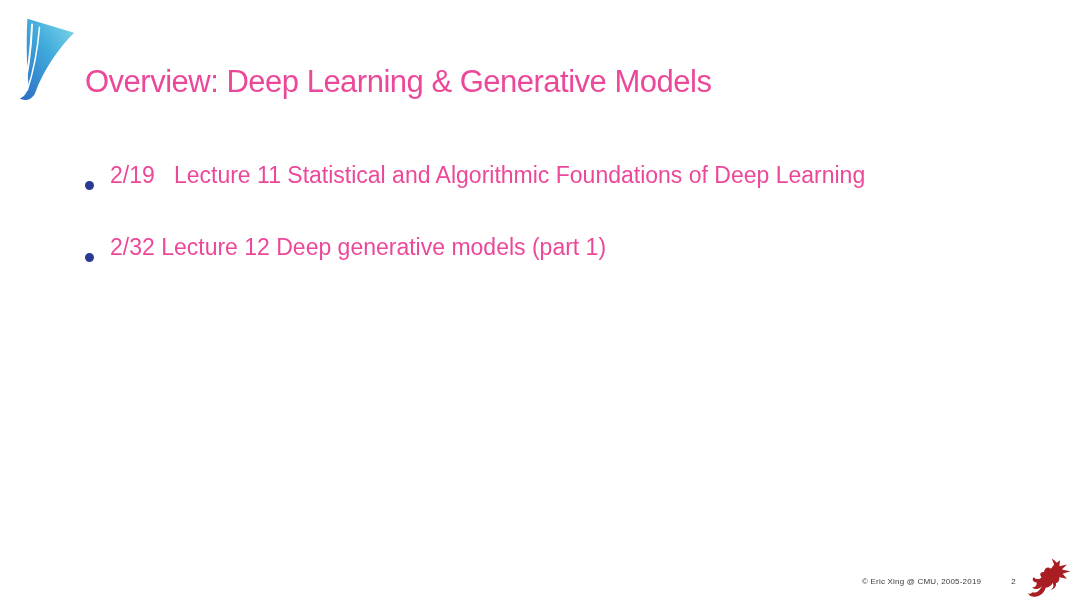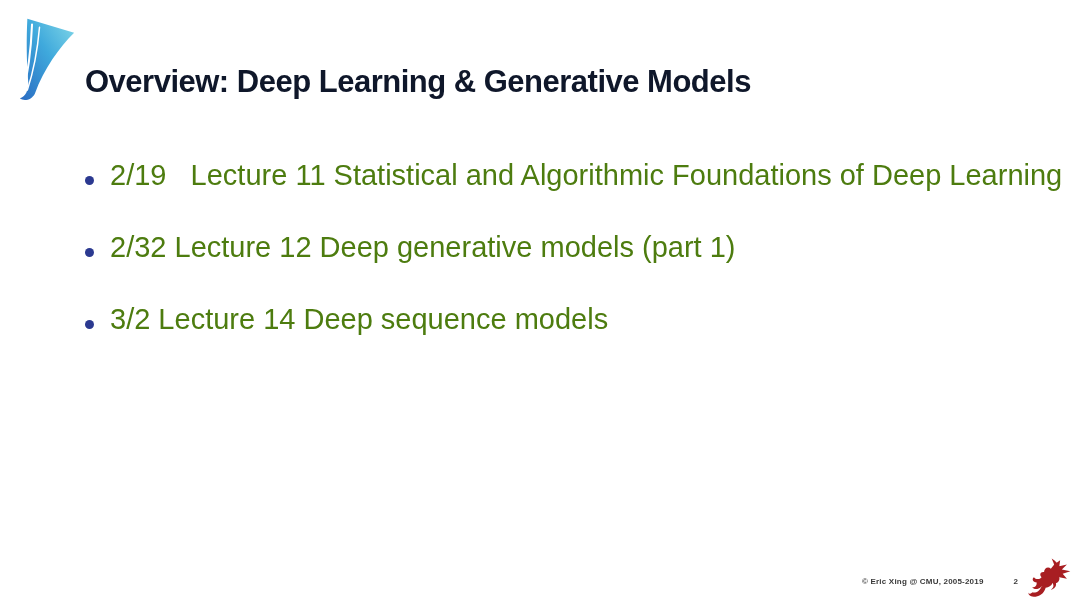--- a/index.html
+++ b/index.html
@@ -21,62 +21,62 @@
     top: 16px;
     width: 58px;
     height: 88px;
   }
   .slide-title {
     position: absolute;
     left: 85px;
     top: 64px;
     margin: 0;
     font-size: 31px;
-    font-weight: bold;
+    font-weight: normal;
     letter-spacing: -0.5px;
-    color: #0f172a;
+    color: #ec4899;
     white-space: nowrap;
   }
   .lecture-list {
     position: absolute;
     left: 85px;
     top: 160px;
     margin: 0;
     padding: 0;
     list-style: none;
   }
   .lecture-item {
     display: flex;
-    align-items: center;
+    align-items: flex-end;
     height: 30px;
     margin-bottom: 42px;
-    font-size: 29px;
+    font-size: 23px;
     line-height: 30px;
-    color: #4d7c0f;
+    color: #ec4899;
   }
   .bullet-dot {
     flex: none;
     width: 9px;
     height: 9px;
     border-radius: 50%;
     background: #2b3990;
     margin-top: 11px;
     margin-right: 16px;
   }
   .bullet-text {
     white-space: pre-wrap;
   }
   .slide-footer {
     position: absolute;
     left: 862px;
     top: 577px;
     display: flex;
     align-items: baseline;
     font-size: 8px;
-    font-weight: bold;
+    font-weight: normal;
     color: #3a3a3a;
     letter-spacing: 0.2px;
   }
   .page-number {
     margin-left: 30px;
   }
   .dragon-logo {
     position: absolute;
     left: 1028px;
     top: 556px;
@@ -106,24 +106,20 @@
 
   <ul class="lecture-list">
     <li class="lecture-item">
       <span class="bullet-dot"></span>
       <span class="bullet-text">2/19   Lecture 11 Statistical and Algorithmic Foundations of Deep Learning</span>
     </li>
     <li class="lecture-item">
       <span class="bullet-dot"></span>
       <span class="bullet-text">2/32 Lecture 12 Deep generative models (part 1)</span>
     </li>
-    <li class="lecture-item">
-      <span class="bullet-dot"></span>
-      <span class="bullet-text">3/2 Lecture 14 Deep sequence models</span>
-    </li>
   </ul>
 
   <div class="slide-footer">
     <span>© Eric Xing @ CMU, 2005-2019</span>
     <span class="page-number">2</span>
   </div>
 
   <svg class="dragon-logo" viewBox="0 0 52 48" aria-hidden="true">
     <g fill="#a81e22">
       <path d="M28 1 L31 8 L38 3 L37 10 L46 8 L40 14 L50 16 L41 19 L46 25 L37 23 Z"></path>

